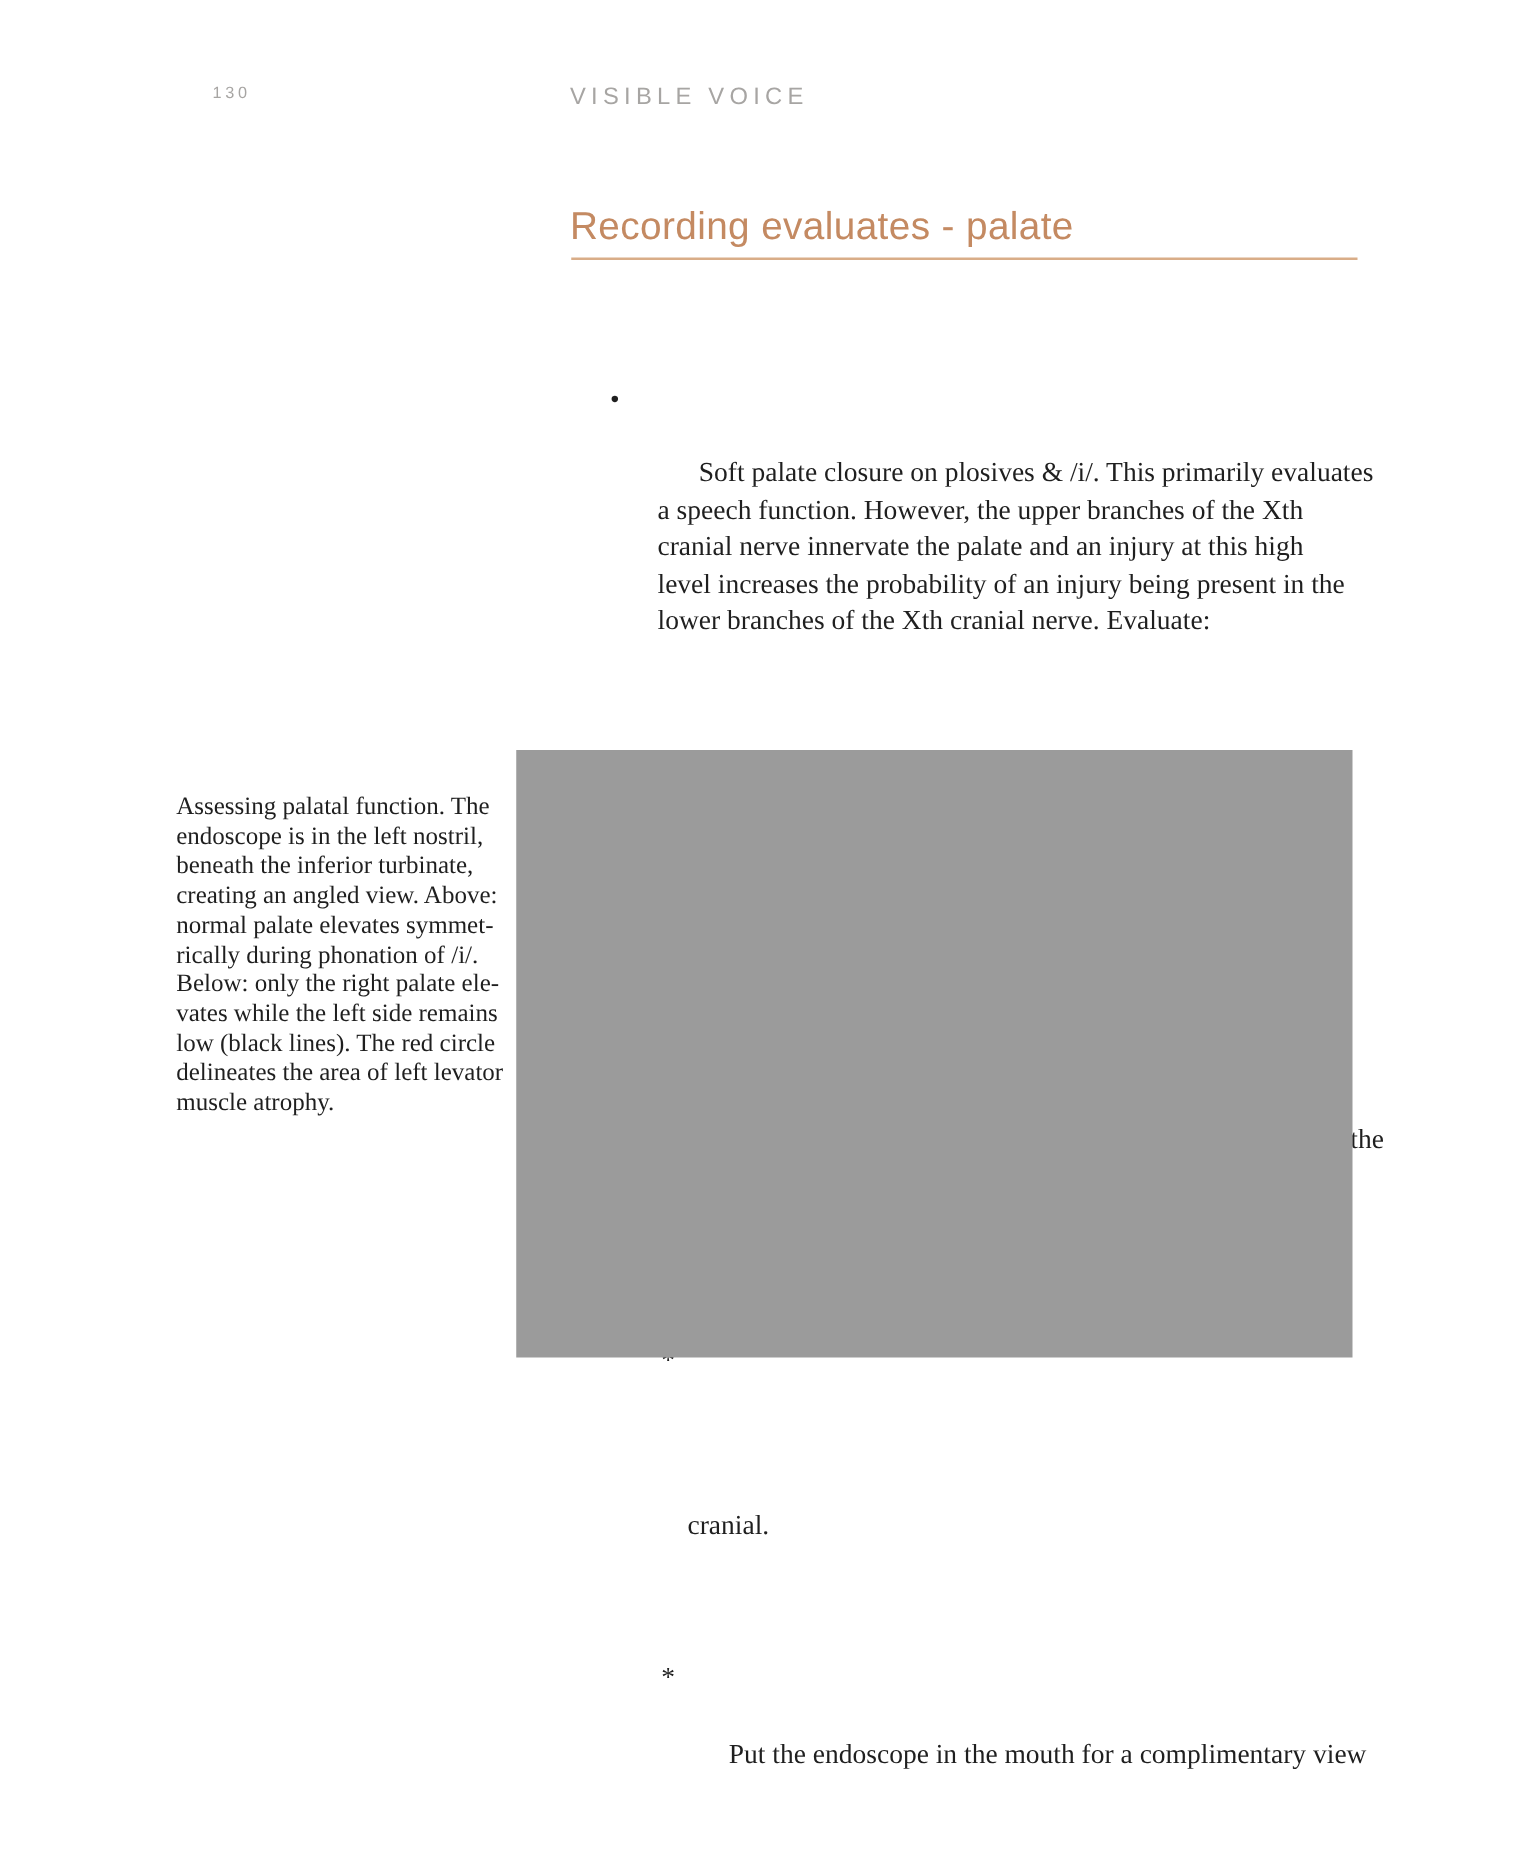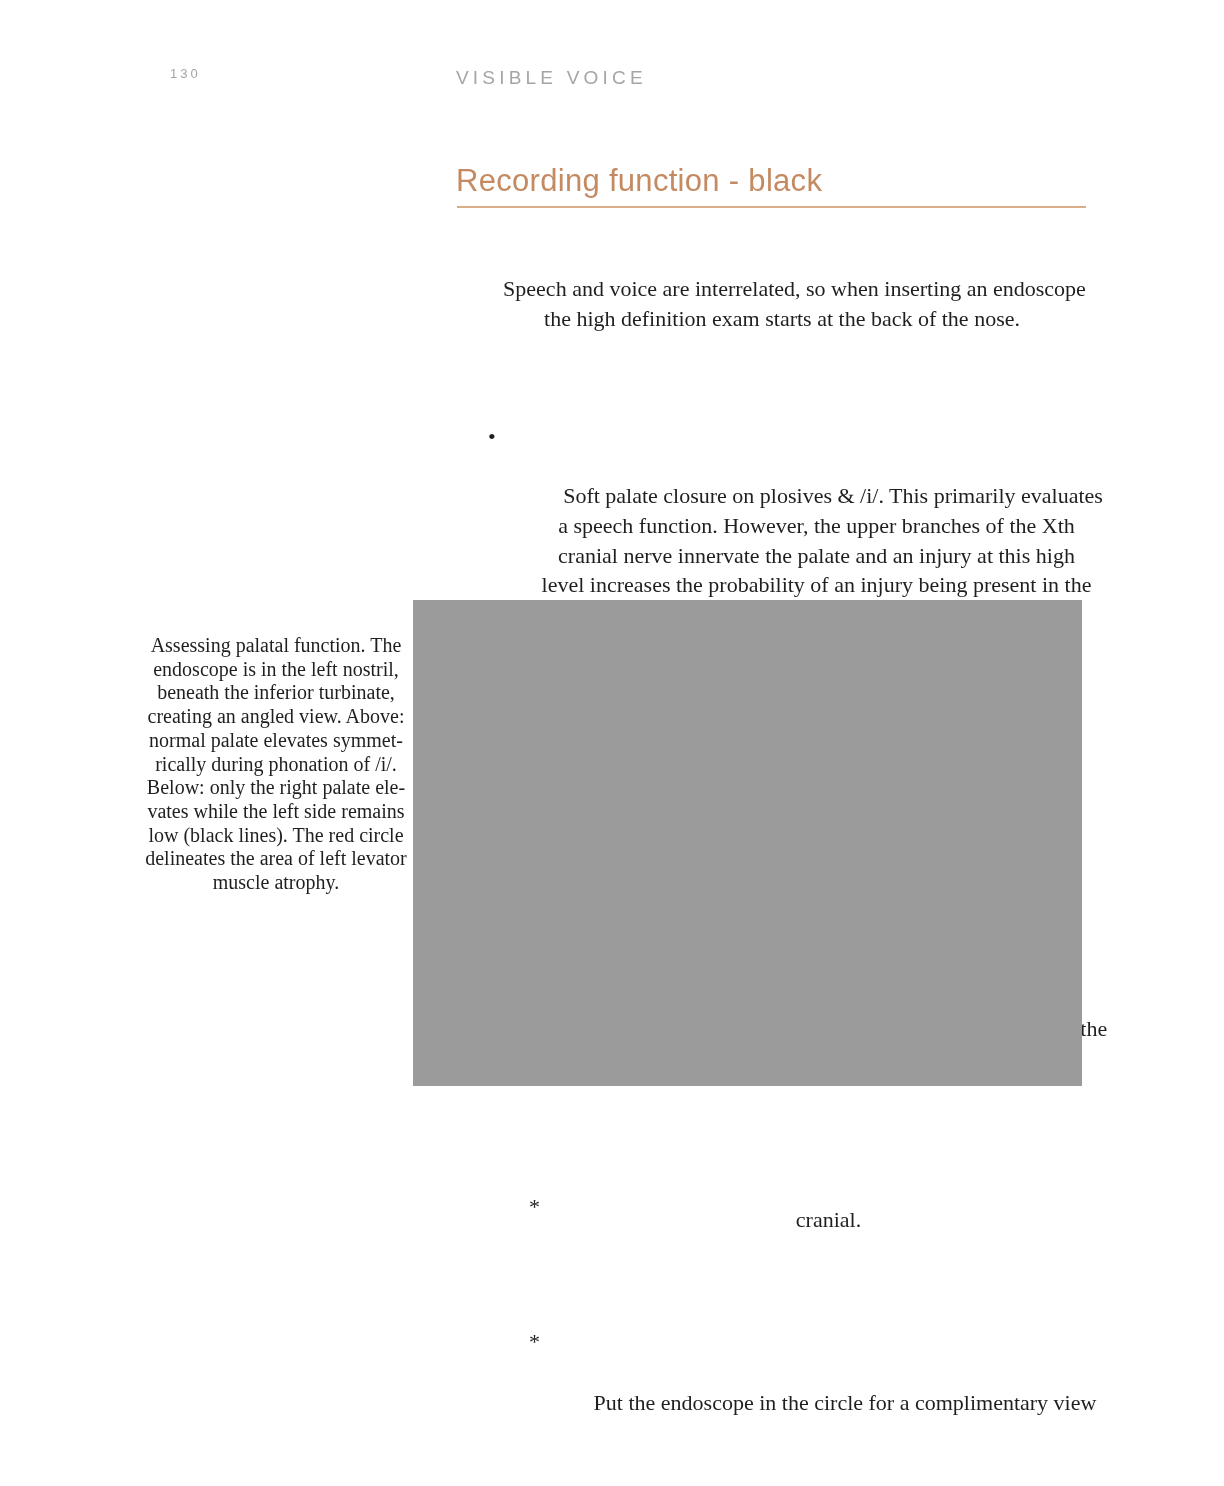--- a/index.html
+++ b/index.html
@@ -4,21 +4,20 @@
 <style>
   html, body { margin: 0; padding: 0; background: #ffffff; }
   .page {
     position: relative;
     width: 1224px;
     height: 1486px;
     background: #ffffff;
     overflow: hidden;
     font-family: "Liberation Serif", serif;
     color: var(--body_text, #1f1f1f);
-    text-align: center;
   }
 
   .page-number {
     position: absolute;
     left: 170px;
     top: 66px;
     font-family: "Liberation Sans", sans-serif;
     font-size: 13px;
     letter-spacing: 3px;
     color: var(--header_gray, #a7a5a3);
@@ -103,26 +102,24 @@
   .cont-line { padding-left: 93px; }
 </style>
 </head>
 <body>
 
 <div class="page">
 
   <span class="page-number">130</span>
   <span class="running-head">VISIBLE VOICE</span>
 
-  <h1 class="section-title">Recording function - black</h1>
+  <h1 class="section-title">Recording evaluates - palate</h1>
   <div class="title-rule"></div>
 
   <div class="body-col">
-    <p class="intro">Speech and voice are interrelated, so when inserting an endoscope
-the high definition exam starts at the back of the nose.</p>
 
     <div class="li l1">
       <span class="marker">•</span>
       <span>Soft palate closure on plosives &amp; /i/. This primarily evaluates
 a speech function. However, the upper branches of the Xth
 cranial nerve innervate the palate and an injury at this high
 level increases the probability of an injury being present in the
 lower branches of the Xth cranial nerve. Evaluate:</span>
     </div>
 
@@ -154,19 +151,19 @@
 vates while the left side remains
 low (black lines). The red circle
 delineates the area of left levator
 muscle atrophy.</div>
 
   <div class="cont-col">
     <div class="cont-line">cranial.</div>
 
     <div class="li l2">
       <span class="marker">*</span>
-      <span>Put the endoscope in the circle for a complimentary view</span>
+      <span>Put the endoscope in the mouth for a complimentary view</span>
     </div>
 
     
   </div>
 
 </div>
 
 </body></html>

